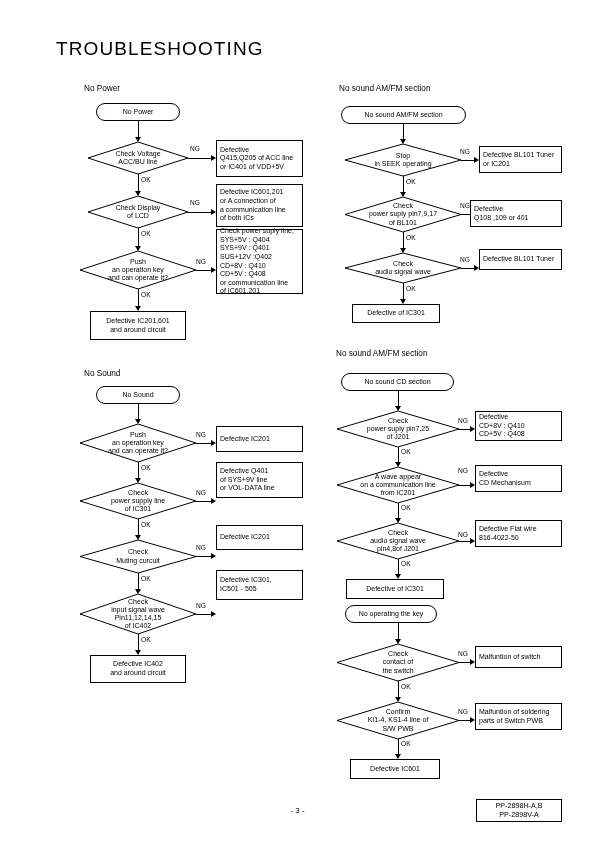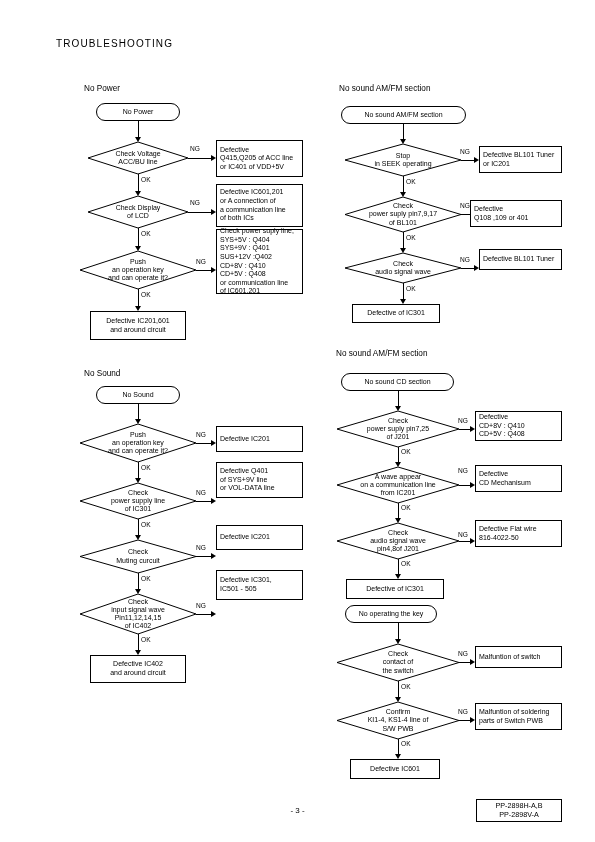--- a/index.html
+++ b/index.html
@@ -6,21 +6,21 @@
   html,body{margin:0;padding:0;background:#fff;}
   body{
     width:595px;height:842px;position:relative;overflow:hidden;
     font-family:"Liberation Sans","DejaVu Sans",sans-serif;
     color:#000;
   }
   .page{position:absolute;left:0;top:0;width:595px;height:842px;}
 
   #page-title{
     position:absolute;left:56px;top:38px;
-    font-size:10px;letter-spacing:1.1px;font-weight:400;
+    font-size:19px;letter-spacing:1.1px;font-weight:400;
   }
 
   .sec-title{position:absolute;font-size:8.2px;white-space:nowrap;}
 
   
   .node{position:absolute;box-sizing:border-box;}
 
   .terminal{
     border:1px solid #000;border-radius:999px;background:#fff;
     display:flex;align-items:center;justify-content:center;

